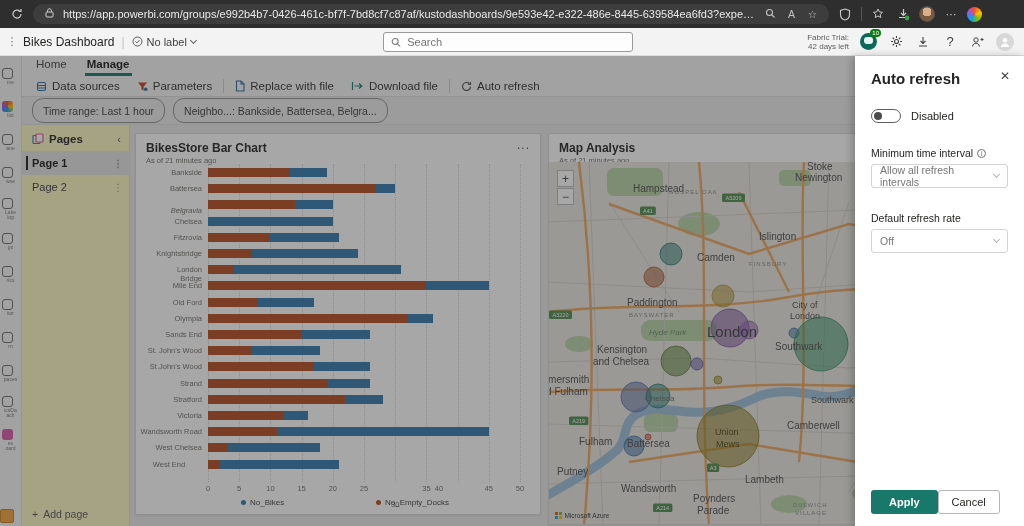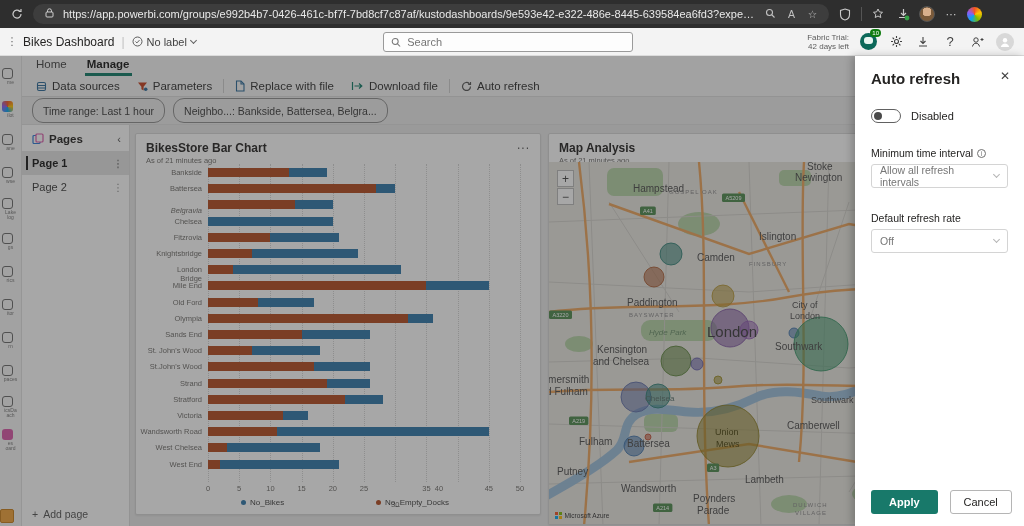--- a/index.html
+++ b/index.html
@@ -52,21 +52,21 @@
 .tab{font-size:11.5px;color:#424242;padding:2px 2px 3px;border-bottom:3px solid transparent;line-height:12px}
 .tab.active{color:#161616;font-weight:bold;border-bottom-color:#0e7a66}
 .toolbar{height:21px;background:#f7f7f7;border-bottom:1px solid #ddd;display:flex;align-items:center;gap:5px;padding:0 8px}
 .tool-btn{display:flex;align-items:center;gap:5px;font-size:11.5px;color:#303030;padding:0 6px;height:18px}
 .tool-divider{width:1px;height:14px;background:#cfcfcf}
 .chips-row{height:28px;background:#ededed;display:flex;align-items:center;gap:8px;padding:0 10px;border-bottom:1px solid #e0e0e0}
 .chip{border:1px solid #909090;border-radius:11px;height:25px;display:flex;align-items:center;padding:0 10px;font-size:10.5px;color:#3a3a3a;background:transparent;white-space:nowrap}
 
 
 .content{flex:1;display:flex;min-height:0;background:#e9e9e9}
-.pages-panel{width:108px;background:#ffffff;border-right:1px solid #dcdcdc;position:relative;flex:none}
+.pages-panel{width:108px;background:#fef9c3;border-right:1px solid #dcdcdc;position:relative;flex:none}
 .pages-hdr{display:flex;align-items:center;gap:5px;padding:8px 8px 6px 10px}
 .pages-title{font-size:11.5px;font-weight:bold;color:#252423;flex:1}
 .pages-collapse{font-size:11px;color:#555}
 .page-item{height:24px;display:flex;align-items:center;padding:0 6px 0 10px;font-size:11px;color:#3a3a3a;position:relative}
 .page-item .dots{margin-left:auto;color:#8a8a8a;font-size:10px}
 .page-item.selected{background:#e4e4e4;font-weight:bold;color:#161616}
 .page-item.selected::before{content:"";position:absolute;left:4px;top:5px;bottom:5px;width:2px;background:#1a1a1a}
 .add-page{position:absolute;bottom:6px;left:10px;font-size:10.5px;color:#555;display:flex;gap:5px;align-items:center}
 
 .canvas{flex:1;position:relative;min-width:0}
@@ -100,21 +100,21 @@
 .panel-title{font-size:15px;font-weight:bold;color:#252423}
 .panel-close{position:absolute;top:13px;right:14px;font-size:12px;color:#424242}
 .toggle-row{display:flex;align-items:center;gap:10px;margin-top:22px}
 .toggle{width:30px;height:14px;border:1px solid #616161;border-radius:8px;position:relative}
 .toggle-knob{position:absolute;left:2px;top:2px;width:8px;height:8px;border-radius:50%;background:#4a4a4a}
 .toggle-label{font-size:11px;color:#252423}
 .field-label{font-size:10.5px;color:#252423;margin-top:24px;display:flex;align-items:center;gap:4px}
 .info-i{width:9px;height:9px;border:1px solid #707070;border-radius:50%;font-size:6.5px;color:#707070;display:inline-flex;align-items:center;justify-content:center}
 .dropdown{margin-top:5px;height:24px;border:1px solid #d4d4d4;border-radius:3px;background:#fff;display:flex;align-items:center;padding:0 8px;font-size:10.5px;color:#767676}
 .dd-chev{margin-left:auto;width:5px;height:5px;border-right:1.2px solid #b5b5b5;border-bottom:1.2px solid #b5b5b5;transform:rotate(45deg);margin-top:-3px}
-.panel-btns{position:absolute;bottom:12px;left:16px;display:flex;gap:12px}
+.panel-btns{position:absolute;bottom:12px;left:16px;display:flex;gap:0}
 .btn-apply{background:#18796a;color:#fff;border:none;border-radius:3px;height:24px;padding:0 18px;font-size:11px;font-weight:bold;font-family:"Liberation Sans",sans-serif}
 .btn-cancel{background:#fff;color:#252423;border:1px solid #b5b5b5;border-radius:3px;height:24px;padding:0 13px;font-size:11px;font-family:"Liberation Sans",sans-serif}
 </style>
 </head>
 <body>
 
 <div class="browser-bar">
   <span class="bb-glyph">
     <svg width="12" height="12" viewBox="0 0 12 12">
         <path d="M10 6a4 4 0 1 1-1.2-2.8M10 1v2.4H7.6" fill="none" stroke="#c9c9c9" stroke-width="1.2"></path>
@@ -411,21 +411,21 @@
               <div class="bar-seg" style="left: 209.28px; top: 230.8px; width: 37.44px; height: 9px; background: rgb(47, 119, 169);"></div>
               <div class="bar-row-label" style="top: 247px;">Victoria</div>
               <div class="bar-seg" style="left: 72px; top: 247px; width: 74.88px; height: 9px; background: rgb(179, 74, 31);"></div>
               <div class="bar-seg" style="left: 146.88px; top: 247px; width: 24.96px; height: 9px; background: rgb(47, 119, 169);"></div>
               <div class="bar-row-label" style="top: 263.2px;">Wandsworth Road</div>
               <div class="bar-seg" style="left: 72px; top: 263.2px; width: 68.64px; height: 9px; background: rgb(179, 74, 31);"></div>
               <div class="bar-seg" style="left: 140.64px; top: 263.2px; width: 212.16px; height: 9px; background: rgb(47, 119, 169);"></div>
               <div class="bar-row-label" style="top: 279.4px;">West Chelsea</div>
               <div class="bar-seg" style="left: 72px; top: 279.4px; width: 18.72px; height: 9px; background: rgb(179, 74, 31);"></div>
               <div class="bar-seg" style="left: 90.72px; top: 279.4px; width: 93.6px; height: 9px; background: rgb(47, 119, 169);"></div>
-              <div class="bar-row-label" style="top: 295.6px;">West End</div>
+              <div class="bar-row-label" style="top: 295.6px; text-align: center;">West End</div>
               <div class="bar-seg" style="left: 72px; top: 295.6px; width: 12.48px; height: 9px; background: rgb(179, 74, 31);"></div>
               <div class="bar-seg" style="left: 84.48px; top: 295.6px; width: 118.56px; height: 9px; background: rgb(47, 119, 169);"></div>
             </div>
           <div class="x-axis" id="x-axis">
               <span class="x-tick" style="left: 72px;">0</span>
               <span class="x-tick" style="left: 103.2px;">5</span>
               <span class="x-tick" style="left: 134.4px;">10</span>
               <span class="x-tick" style="left: 165.6px;">15</span>
               <span class="x-tick" style="left: 196.8px;">20</span>
               <span class="x-tick" style="left: 228px;">25</span>

